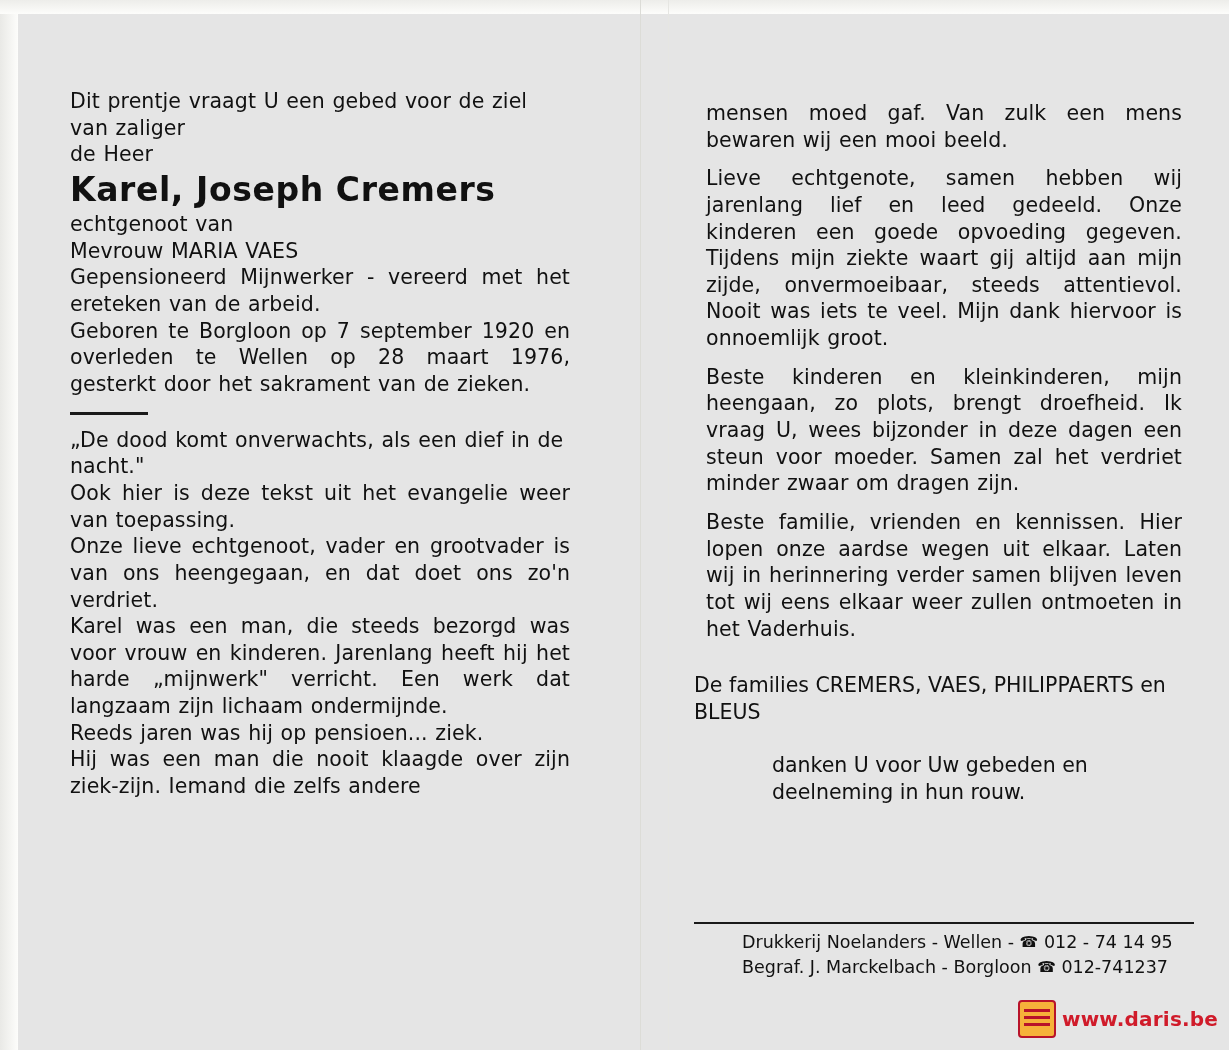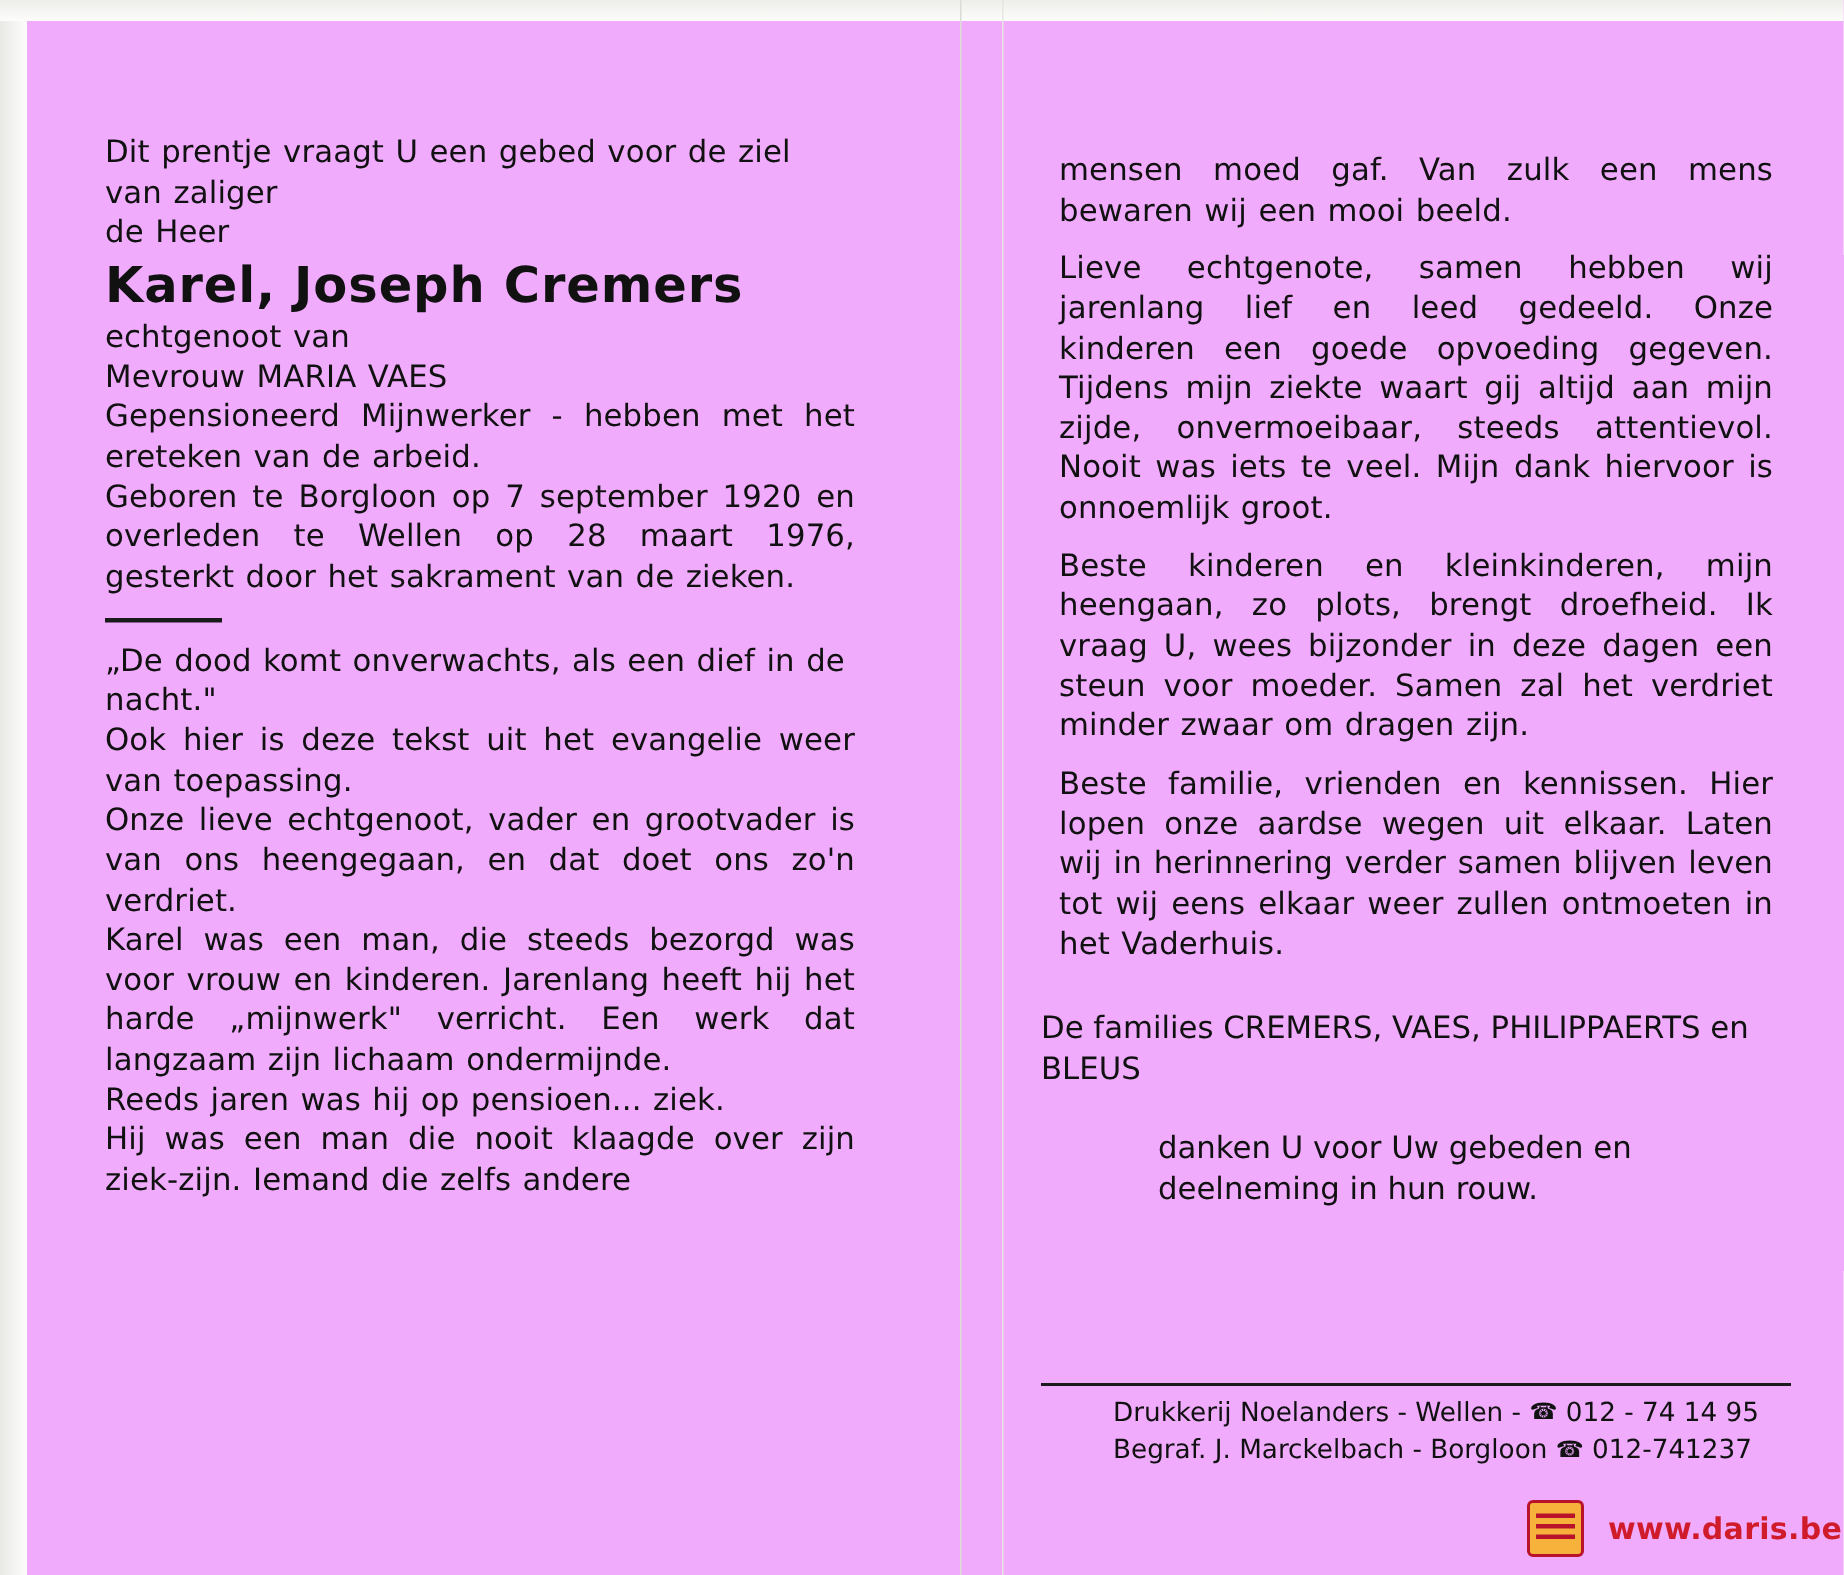--- a/index.html
+++ b/index.html
@@ -11,21 +11,21 @@
     width: 1229px;
     height: 1050px;
     font-family: "DejaVu Sans", sans-serif;
     color: #111111;
     position: relative;
     overflow: hidden;
   }
   .page {
     position: absolute;
     inset: 0;
-    background: #f0abfc;
+    background: #e5e5e5;
   }
   
   .scan-edge-left {
     position: absolute;
     left: 0; top: 0; bottom: 0;
     width: 18px;
     background: linear-gradient(to right, #e9e9e6 0%, #fdfdfb 100%);
   }
   .scan-edge-top {
     position: absolute;
@@ -123,21 +123,21 @@
     font-size: 15px;
     transform: translateY(-1px);
   }
 
   .watermark {
     position: absolute;
     left: 1018px;
     top: 1000px;
     display: flex;
     align-items: center;
-    gap: 16px;
+    gap: 6px;
   }
   .wm-logo {
     width: 34px;
     height: 34px;
     position: relative;
     background: #f6b23a;
     border: 2px solid #b8132a;
     border-radius: 4px;
   }
   .wm-logo:before {
@@ -165,21 +165,21 @@
   <div class="fold b"></div>
 
   <div class="col left">
     <div class="txt block">Dit prentje vraagt U een gebed voor de ziel van zaliger</div>
 
     <div class="txt tight">de Heer</div>
     <div class="name">Karel, Joseph Cremers</div>
     <div class="txt tight">echtgenoot van</div>
     <div class="txt block">Mevrouw MARIA VAES</div>
 
-    <div class="txt block justify">Gepensioneerd Mijnwerker - hebben met het ereteken van de arbeid.</div>
+    <div class="txt block justify">Gepensioneerd Mijnwerker - vereerd met het ereteken van de arbeid.</div>
 
     <div class="txt justify">Geboren te Borgloon op 7 september 1920 en overleden te Wellen op 28 maart 1976, gesterkt door het sakrament van de zieken.</div>
 
     <div class="rule"></div>
 
     <div class="txt">„De dood komt onverwachts, als een dief in de nacht."</div>
     <div class="txt justify">Ook hier is deze tekst uit het evangelie weer van toepassing.</div>
     <div class="txt justify">Onze lieve echtgenoot, vader en grootvader is van ons heengegaan, en dat doet ons zo'n verdriet.</div>
     <div class="txt justify">Karel was een man, die steeds bezorgd was voor vrouw en kinderen. Jarenlang heeft hij het harde „mijnwerk" verricht. Een werk dat langzaam zijn lichaam ondermijnde.</div>
     <div class="txt justify">Reeds jaren was hij op pensioen... ziek.</div>

